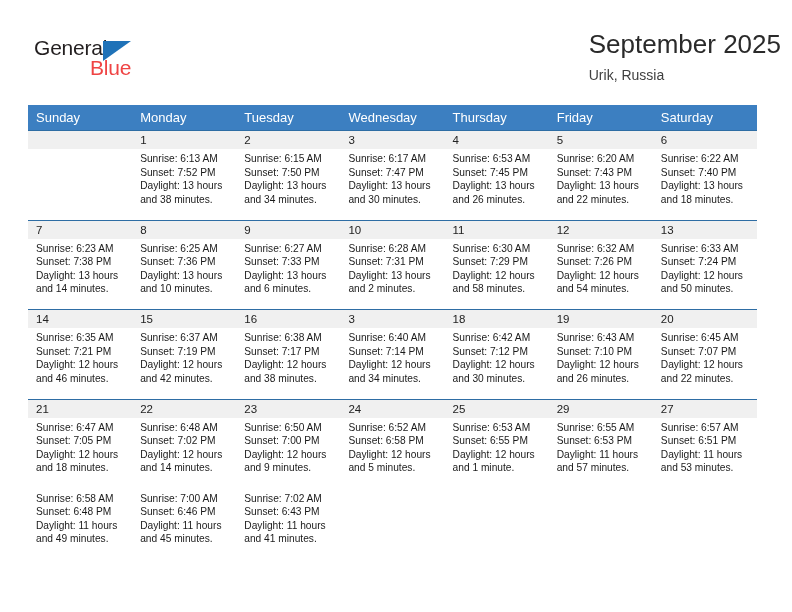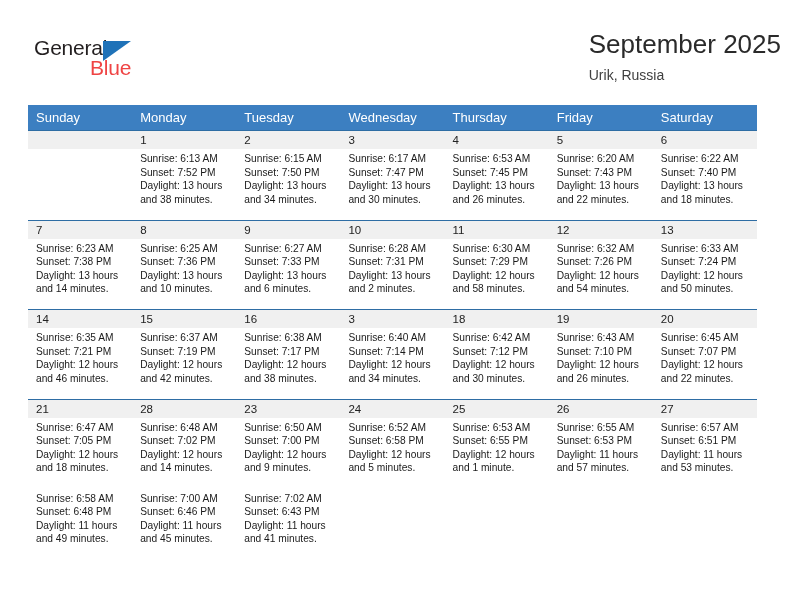--- a/index.html
+++ b/index.html
@@ -332,25 +332,25 @@
         <td>
           <span class="line">Sunrise: 6:45 AM</span>
           <span class="line">Sunset: 7:07 PM</span>
           <span class="line">Daylight: 12 hours</span>
           <span class="line">and 22 minutes.</span>
         </td>
       </tr>
 
       <tr class="num-row">
         <td>21</td>
-        <td>28</td>
+        <td>22</td>
         <td>23</td>
         <td>24</td>
         <td>25</td>
-        <td>26</td>
+        <td>29</td>
         <td>27</td>
       </tr>
       <tr class="info-row">
         <td>
           <span class="line">Sunrise: 6:47 AM</span>
           <span class="line">Sunset: 7:05 PM</span>
           <span class="line">Daylight: 12 hours</span>
           <span class="line">and 18 minutes.</span>
         </td>
         <td>

